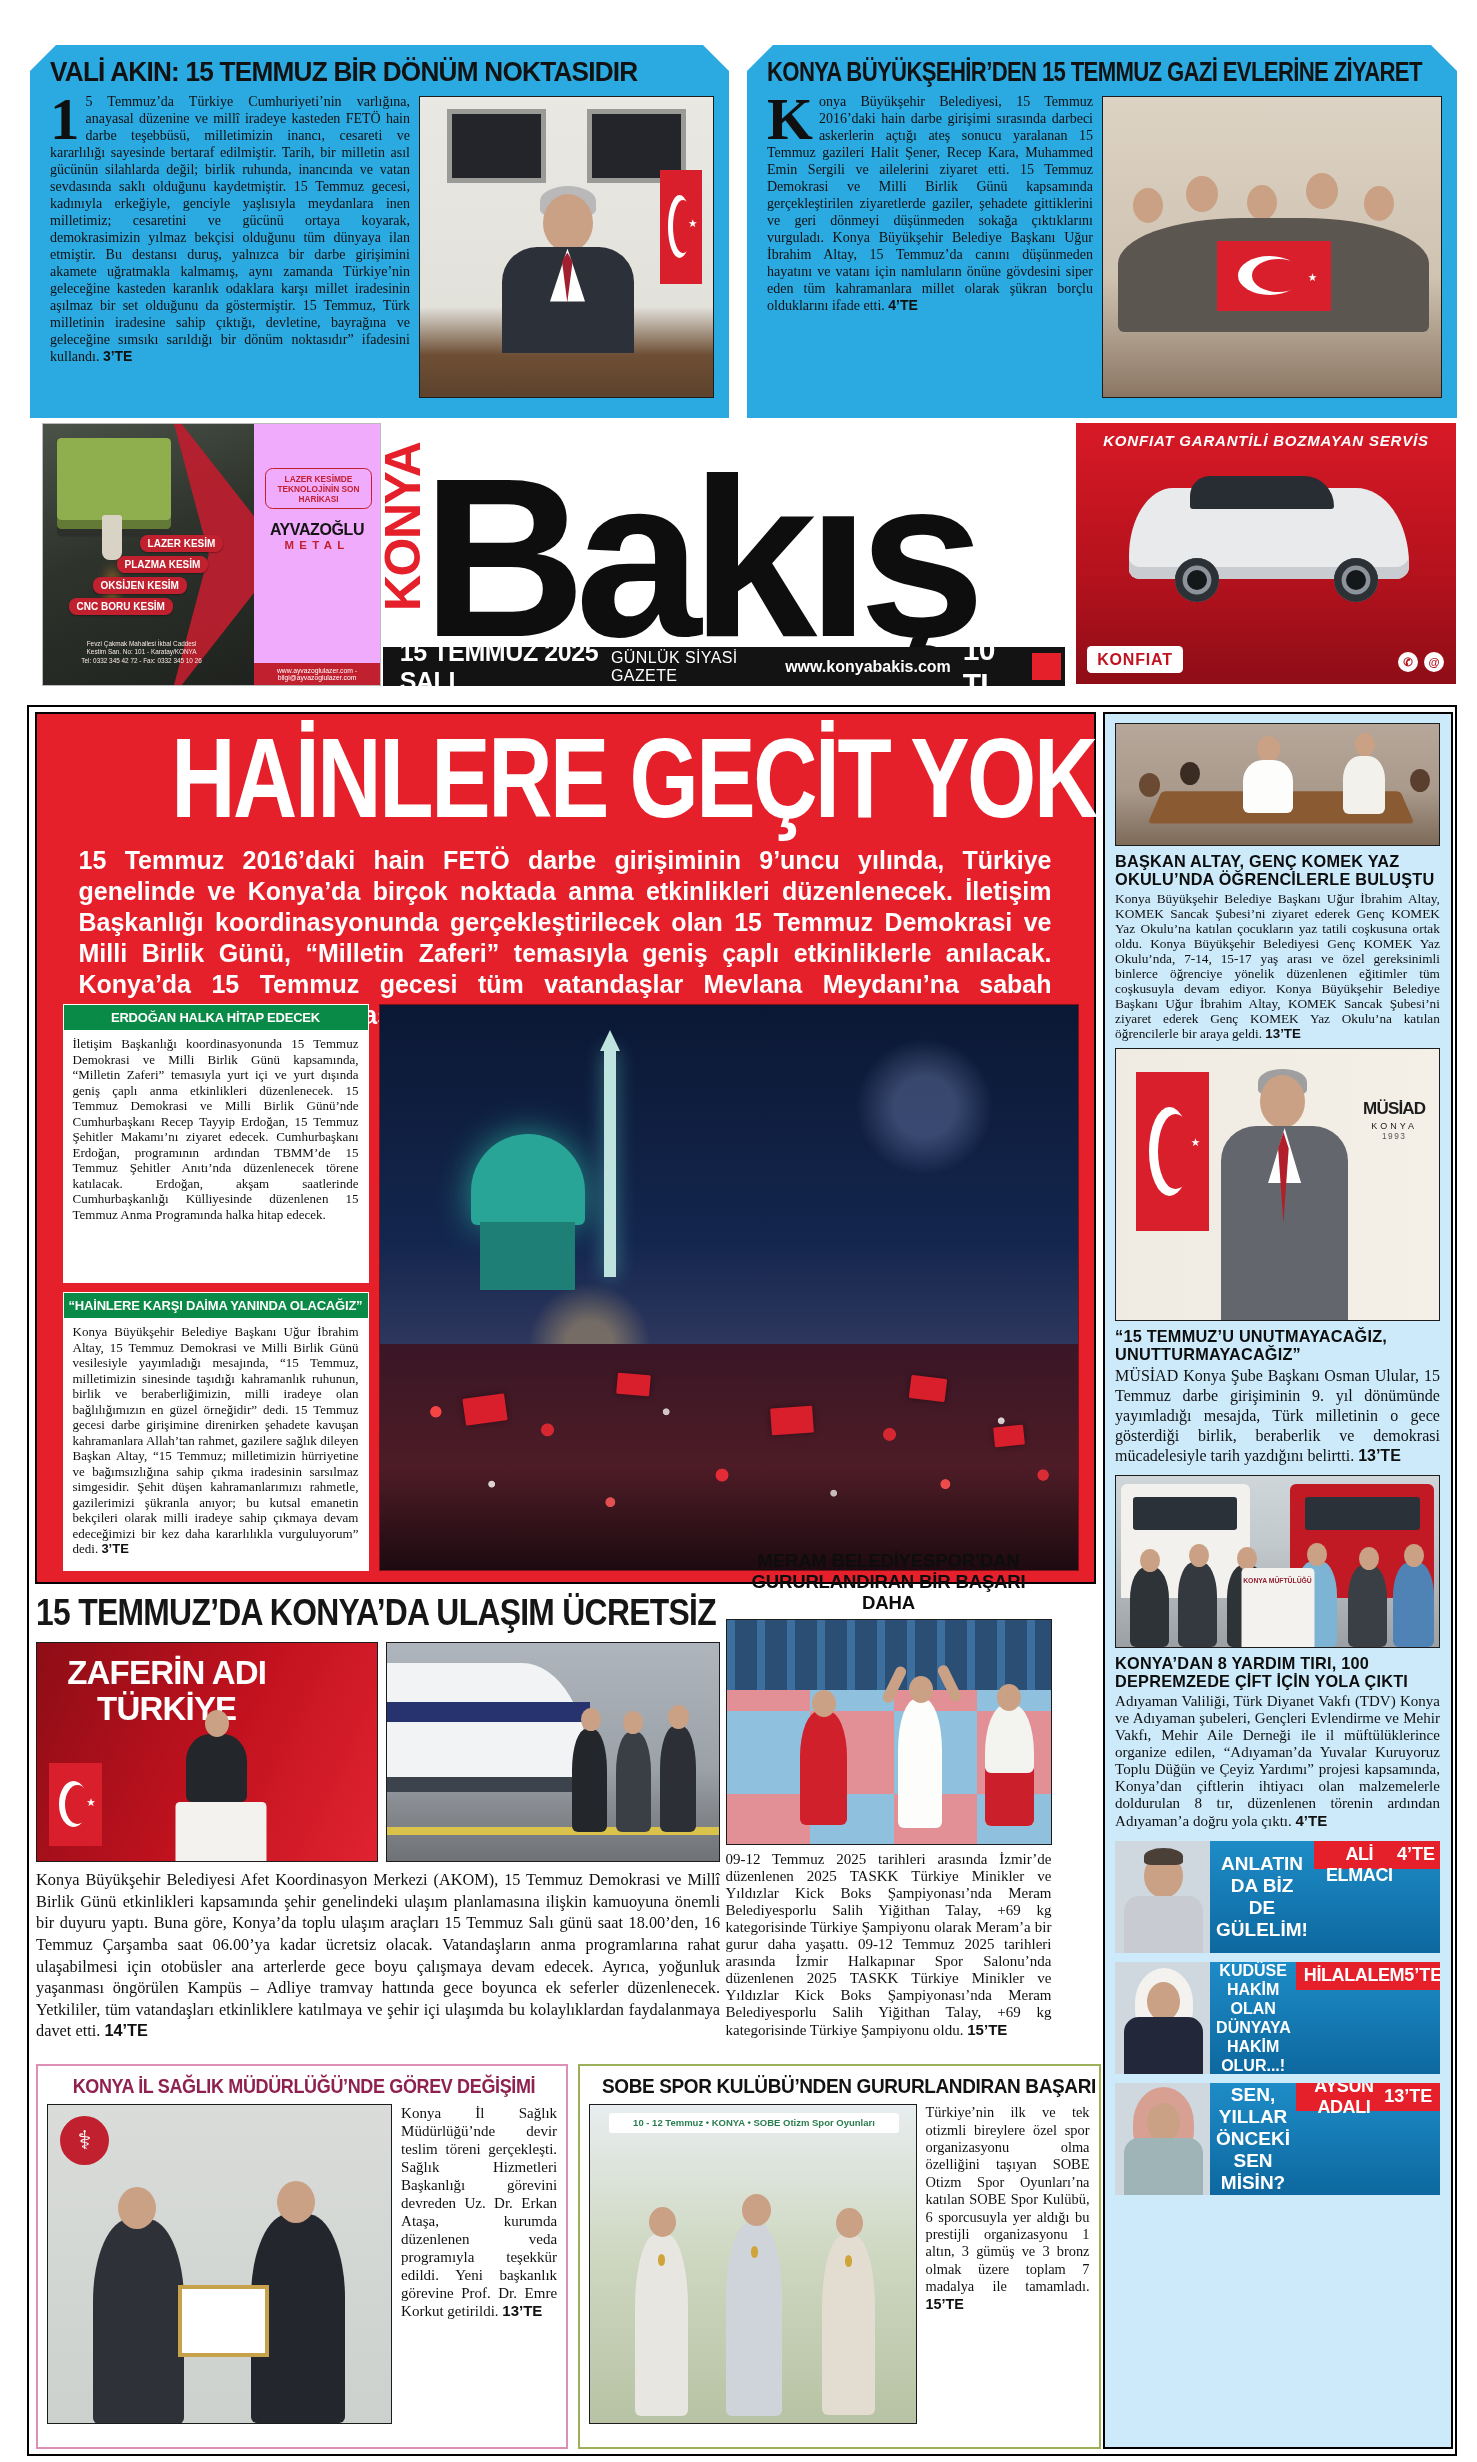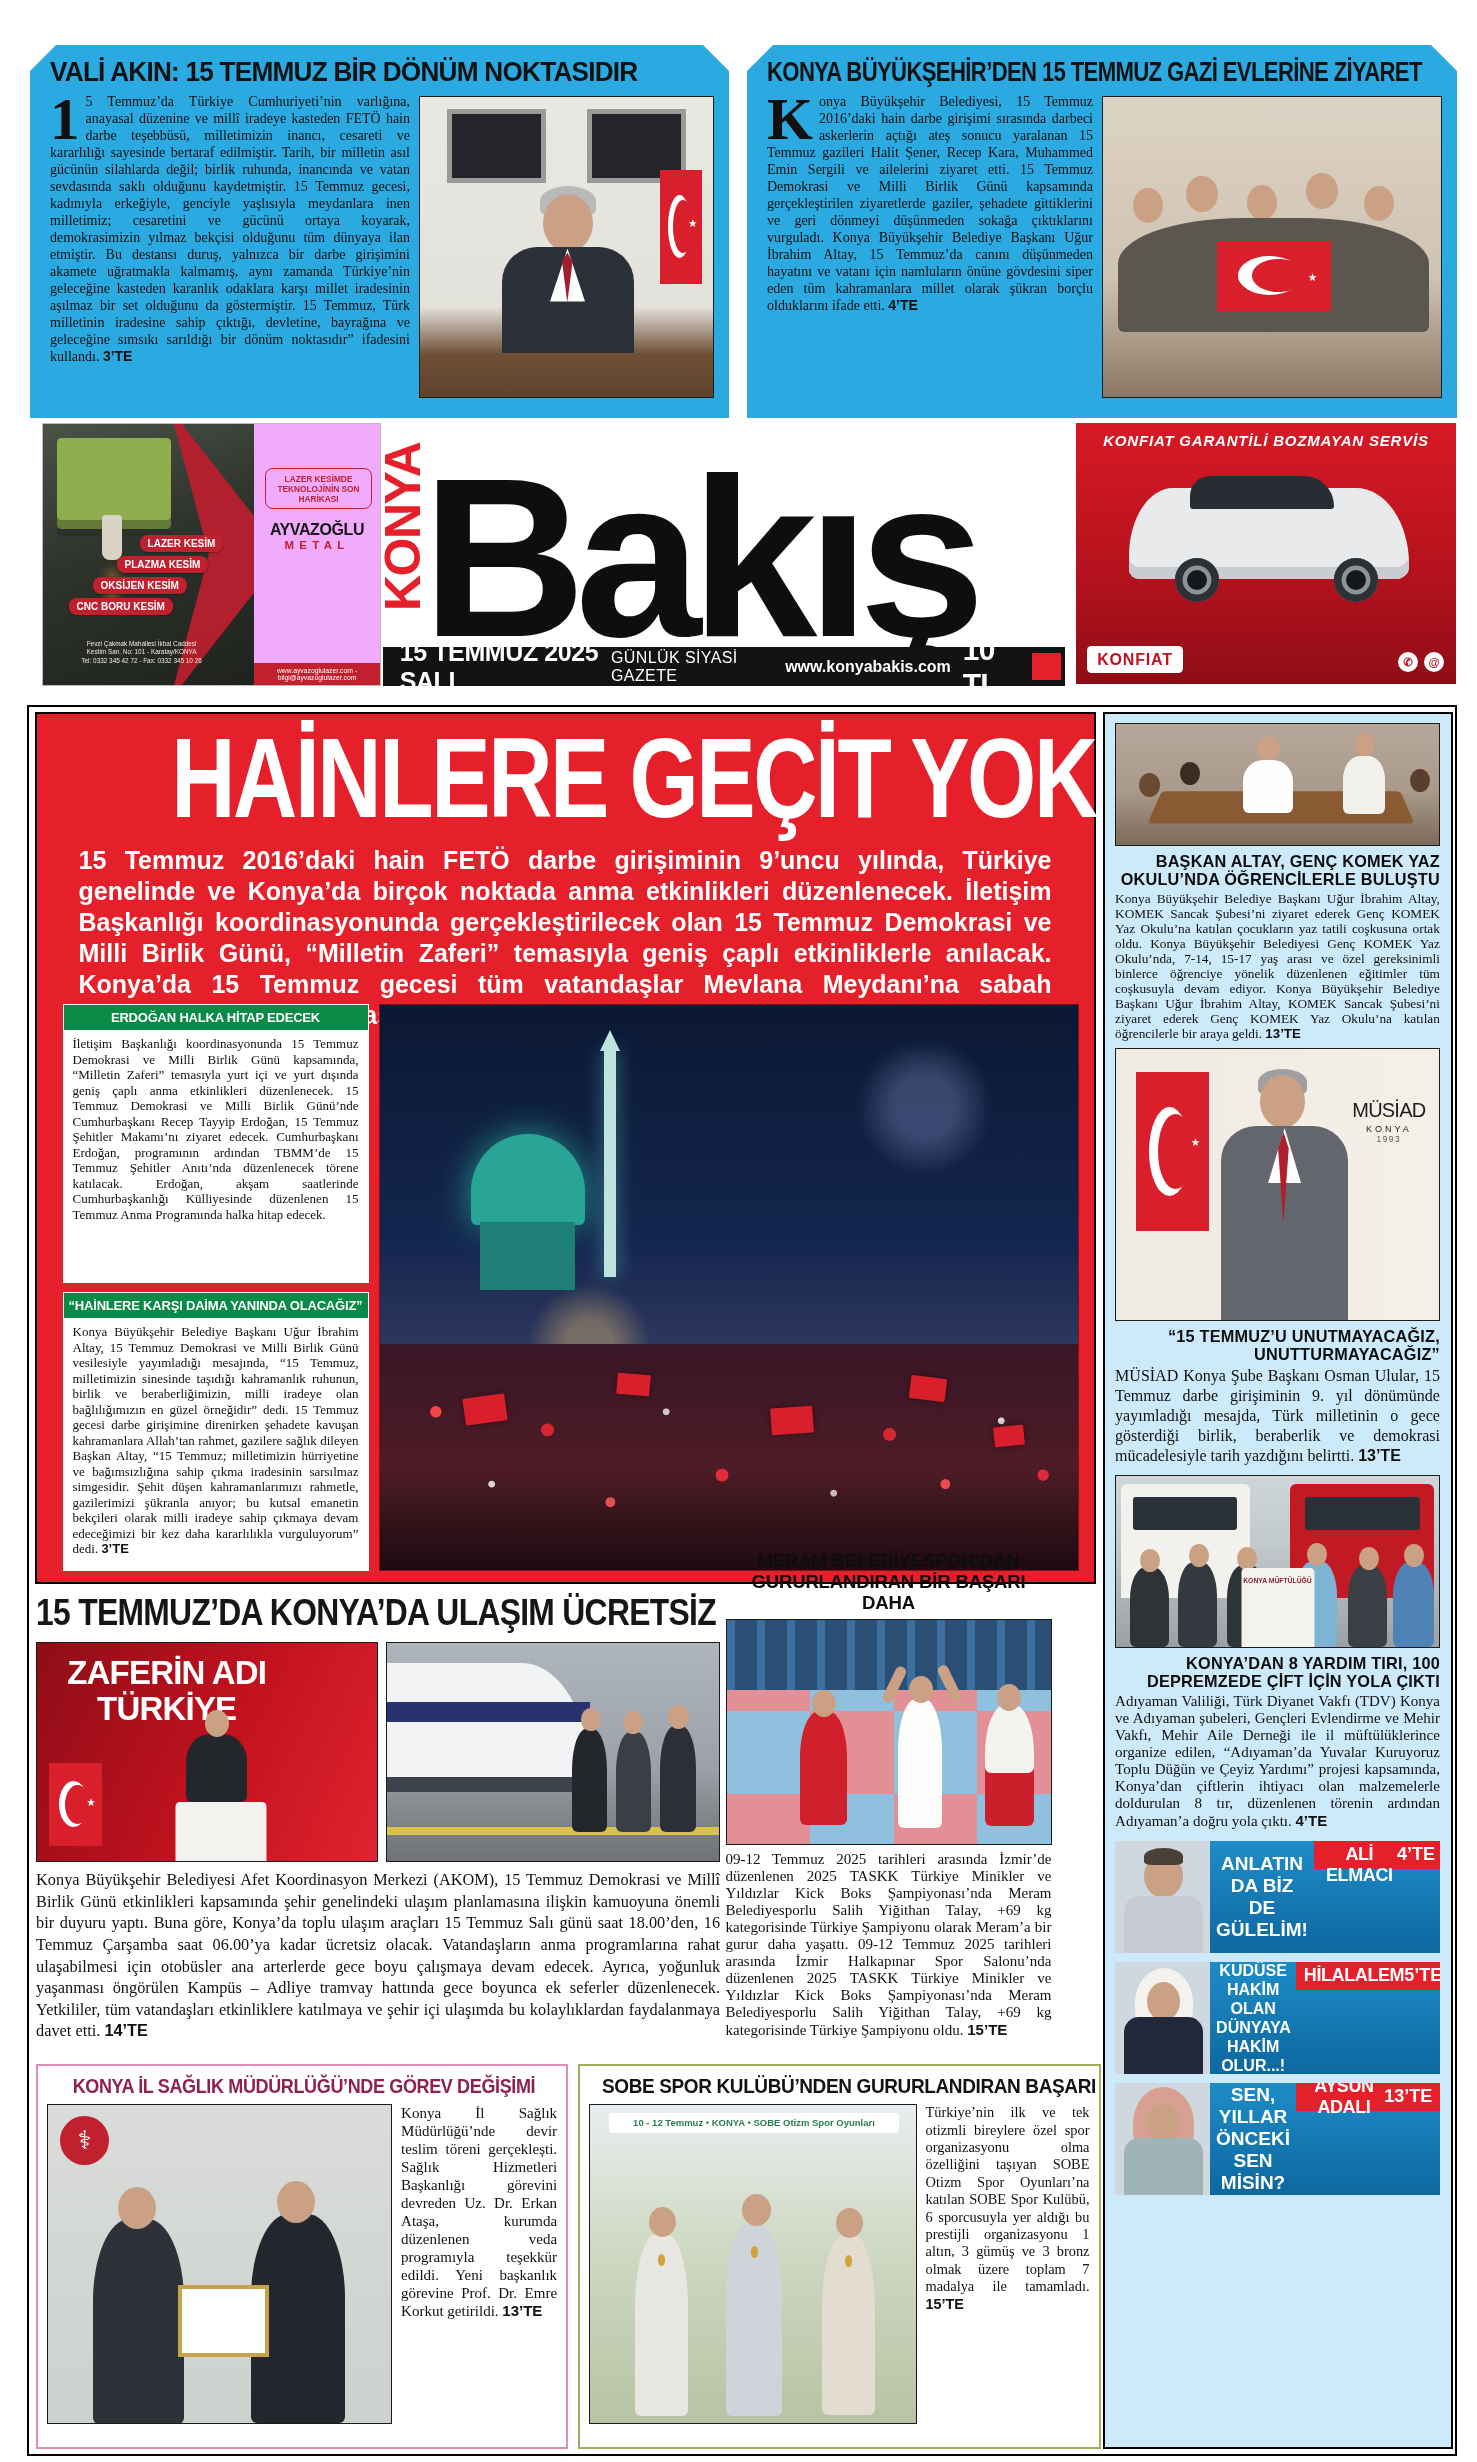--- a/index.html
+++ b/index.html
@@ -117,21 +117,21 @@
           radial-gradient(circle at 81% 62%, rgba(255,80,80,.9) 0 4.5px, transparent 5.3px),
           radial-gradient(circle at 89% 34%, rgba(255,255,255,.8) 0 3px, transparent 3.8px),
           radial-gradient(circle at 95% 58%, rgba(235,45,55,.9) 0 5.3px, transparent 6px),
           linear-gradient(180deg,#3a1626 0%,#4d1c26 55%,#1d0a10 100%);}
   .cflag{position:absolute;width:42px;height:27px;background:#d91f2b;border-radius:1.5px;
          box-shadow:0 0 6px rgba(0,0,0,.4);}
 
   
   .sidebar{position:absolute;left:1074px;top:4.5px;width:350px;height:1737px;background:#cdeafb;
            border:2.3px solid #000;box-sizing:border-box;padding:9px 10.6px;}
-  .sb-h{margin:6px 0 3px;text-align:right;font-weight:800;font-size:16.3px;line-height:18px;
+  .sb-h{margin:6px 0 3px;text-align:left;font-weight:800;font-size:16.3px;line-height:18px;
         letter-spacing:0.2px;color:#0d0d0d;}
   .sb-p{margin:0 0 7.6px;font-size:13.3px;line-height:15px;}
   .sb-p2{margin:1.5px 0 9px;font-size:16px;line-height:20px;}
   .sb-p3{margin:0 0 10.6px;font-size:15px;line-height:17px;}
   .promo{height:112px;margin-top:9px;display:flex;background:linear-gradient(180deg,#1e8cc7,#0d689f);
          position:relative;overflow:hidden;}
   .promo-photo{width:95px;height:100%;position:relative;flex:none;background:#cfd8de;overflow:hidden;}
   .promo-right{flex:1;display:flex;flex-direction:row;}
   .promo-title{flex:1;display:flex;align-items:center;justify-content:center;text-align:center;
                color:#fff;font-weight:800;font-size:19px;line-height:22px;padding:3px 6px;}
@@ -173,21 +173,21 @@
   .tr-flag .cres{position:absolute;left:18%;top:22%;width:56%;height:56%;border-radius:50%;background:#fff;}
   .tr-flag .cres:after{content:"";position:absolute;left:22%;top:8%;width:84%;height:84%;border-radius:50%;background:#d91f2b;}
   .tr-flag .star{position:absolute;right:12%;top:40%;color:#fff;font-size:10.6px;}
   .scene-room{background:linear-gradient(180deg,#ddd3c4 0%,#cfc3b2 60%,#8b7663 100%);}
   .scene-class{background:linear-gradient(180deg,#b6a79a 0%,#a99a8c 55%,#7d6a58 100%);}
   .table{position:absolute;left:12%;right:10%;top:52%;height:34%;background:#8a5a33;
          transform:perspective(227px) rotateX(38deg);border-radius:4.5px;}
   .person{position:absolute;border-radius:40% 40% 6px 6px;}
   .scene-musiad{background:linear-gradient(90deg,#efeae2 0%,#f4efe7 100%);}
   .musiad-txt{position:absolute;right:13.6px;top:50px;text-align:center;color:#1c1c1c;}
-  .musiad-txt .m1{font-size:20px;font-weight:400;letter-spacing:-0.8px;}
+  .musiad-txt .m1{font-size:17px;font-weight:700;letter-spacing:-0.8px;}
   .musiad-txt .m2{font-size:9px;letter-spacing:3px;margin-top:1.5px;}
   .musiad-txt .m3{font-size:8.3px;letter-spacing:1.5px;color:#555;}
   .scene-trucks{background:linear-gradient(180deg,#cfd6da 0%,#c2c9cd 40%,#9aa0a4 100%);}
   .truck{position:absolute;top:7.6px;height:114px;border-radius:6px 6px 0 0;}
   .truck .ws{position:absolute;left:10%;top:13.6px;width:80%;height:33px;background:#2b3138;border-radius:3px;}
   .podium{position:absolute;left:50%;transform:translateX(-50%);bottom:0;width:73px;height:79px;
           background:#f4f2ee;border-radius:4.5px 4.5px 0 0;text-align:center;}
   .podium span{display:block;margin-top:9px;font-size:6.8px;font-weight:700;color:#8f2130;}
   .scene-zafer{background:linear-gradient(115deg,#8e0d16 0%,#c3121f 55%,#e02330 100%);}
   .zafer-t{position:absolute;left:10.6px;top:12px;color:#fff;font-weight:800;font-size:33px;line-height:36px;

